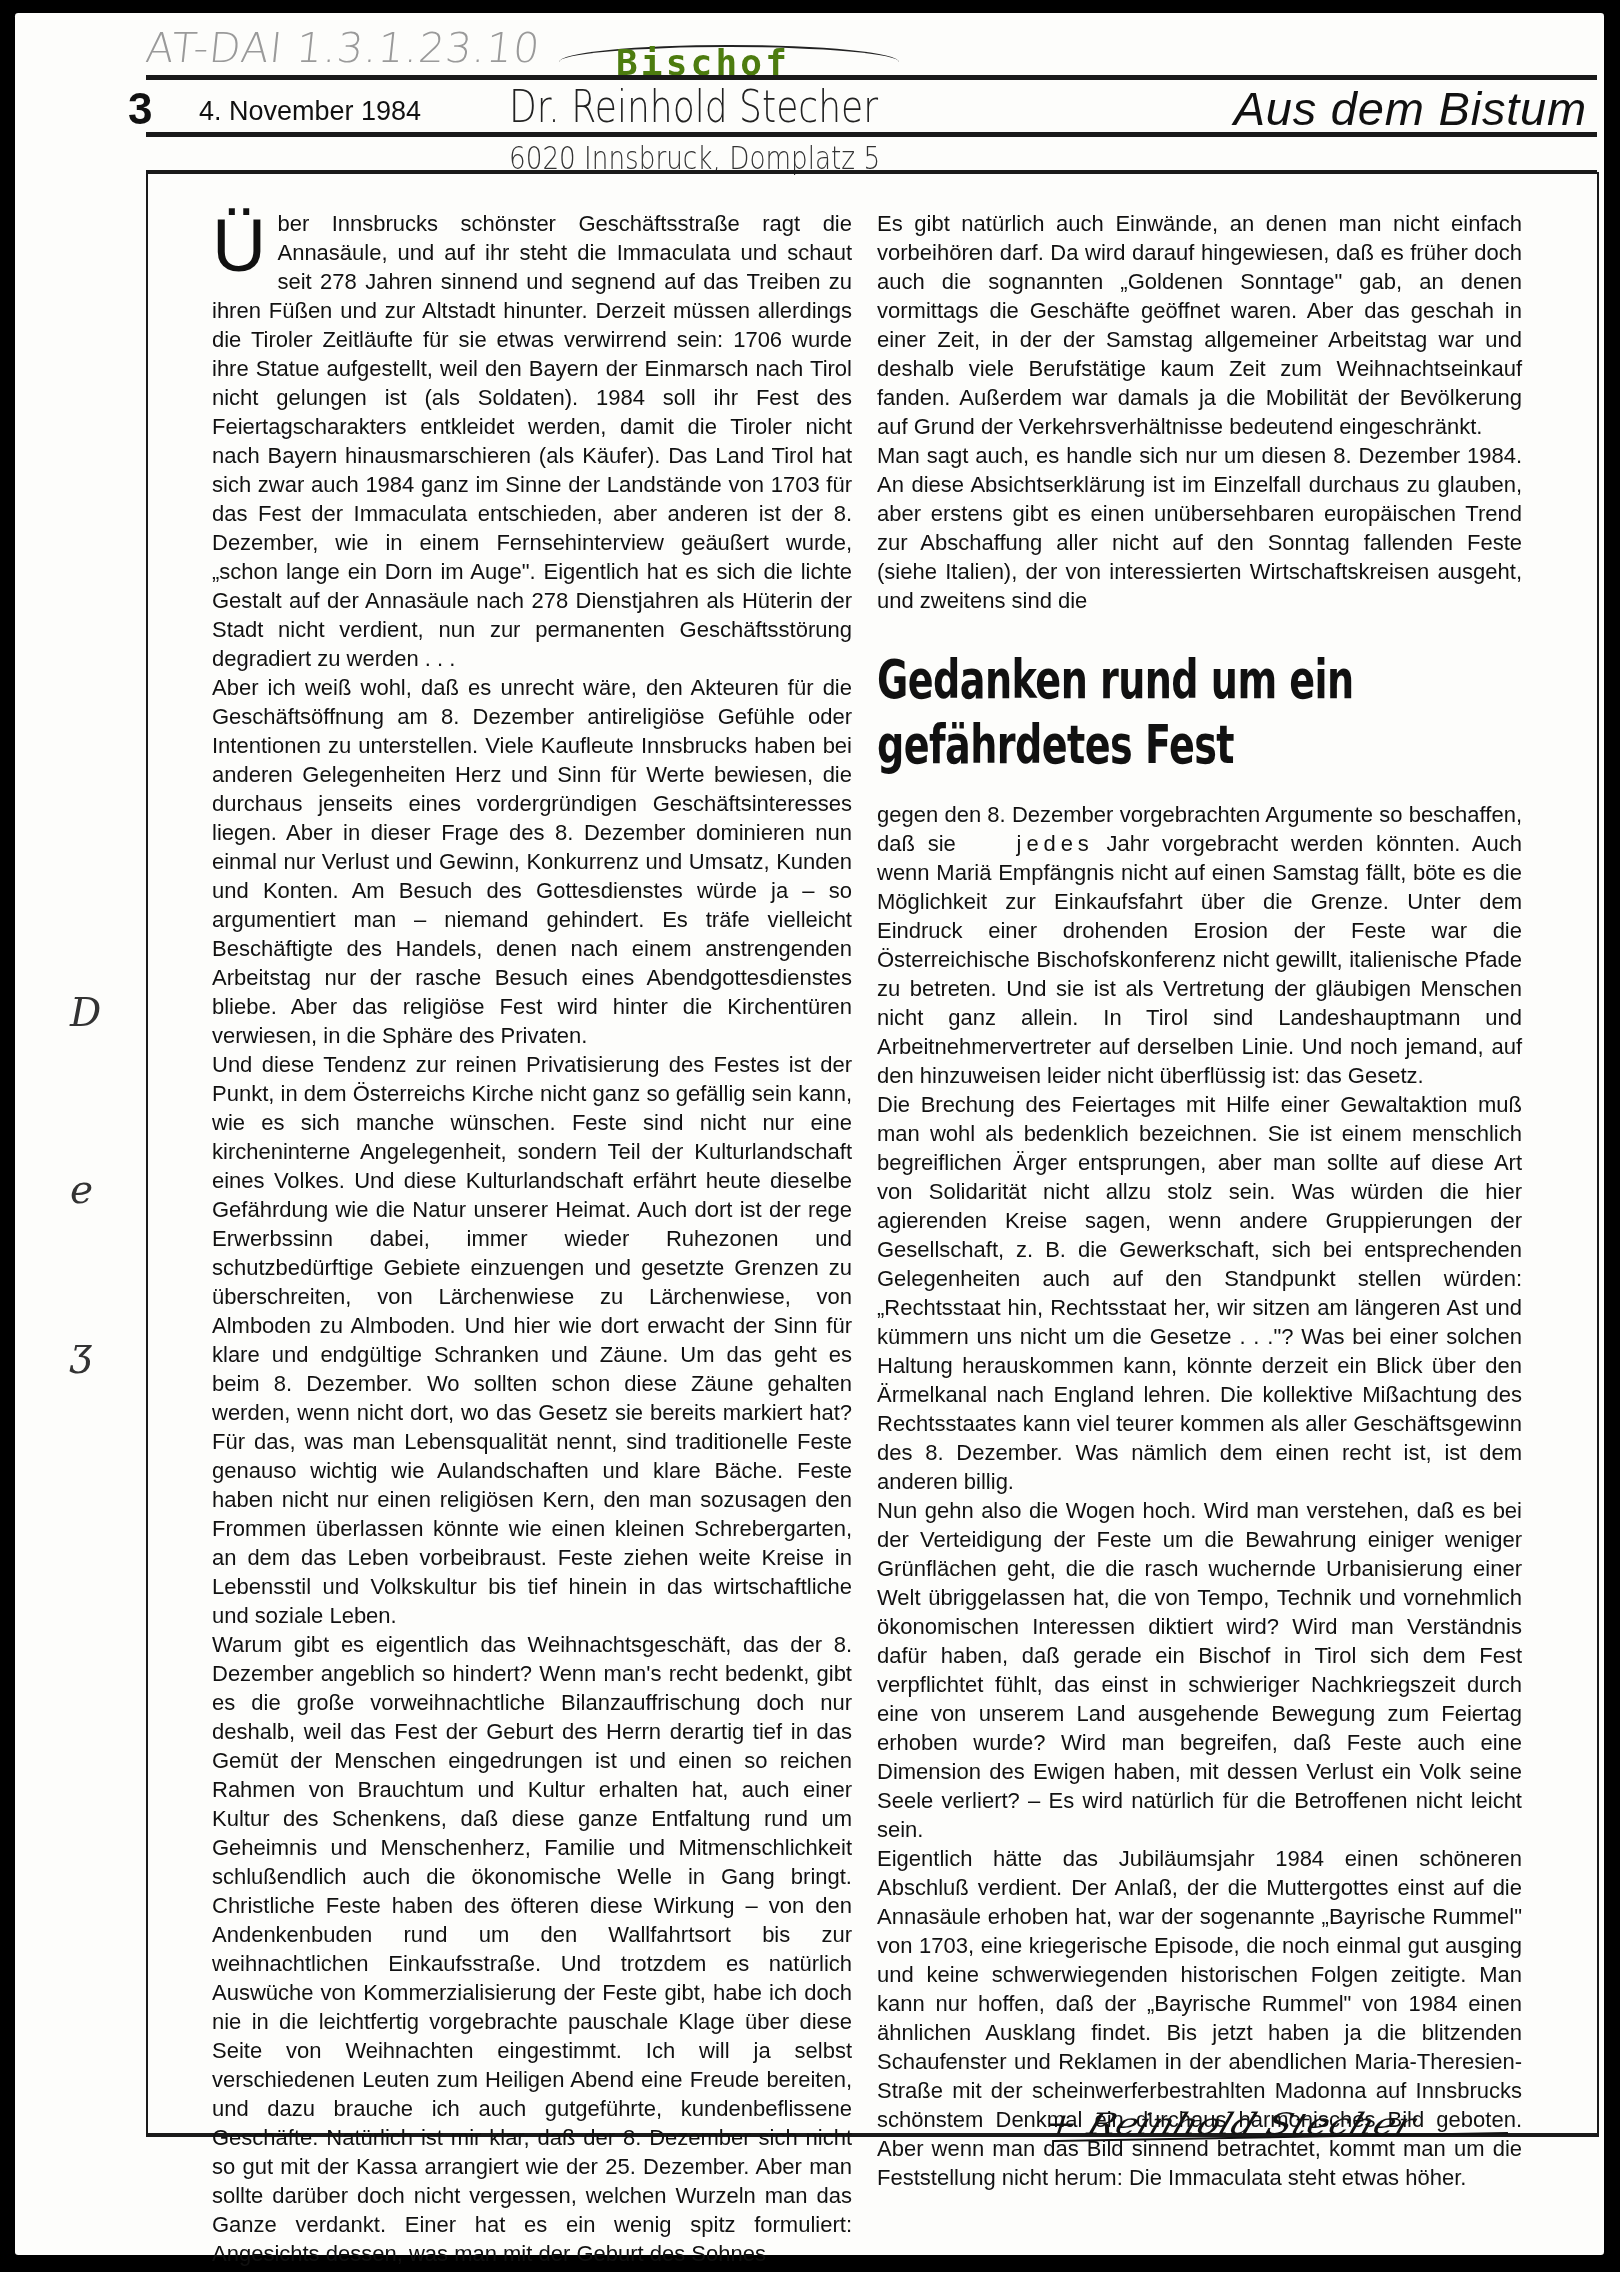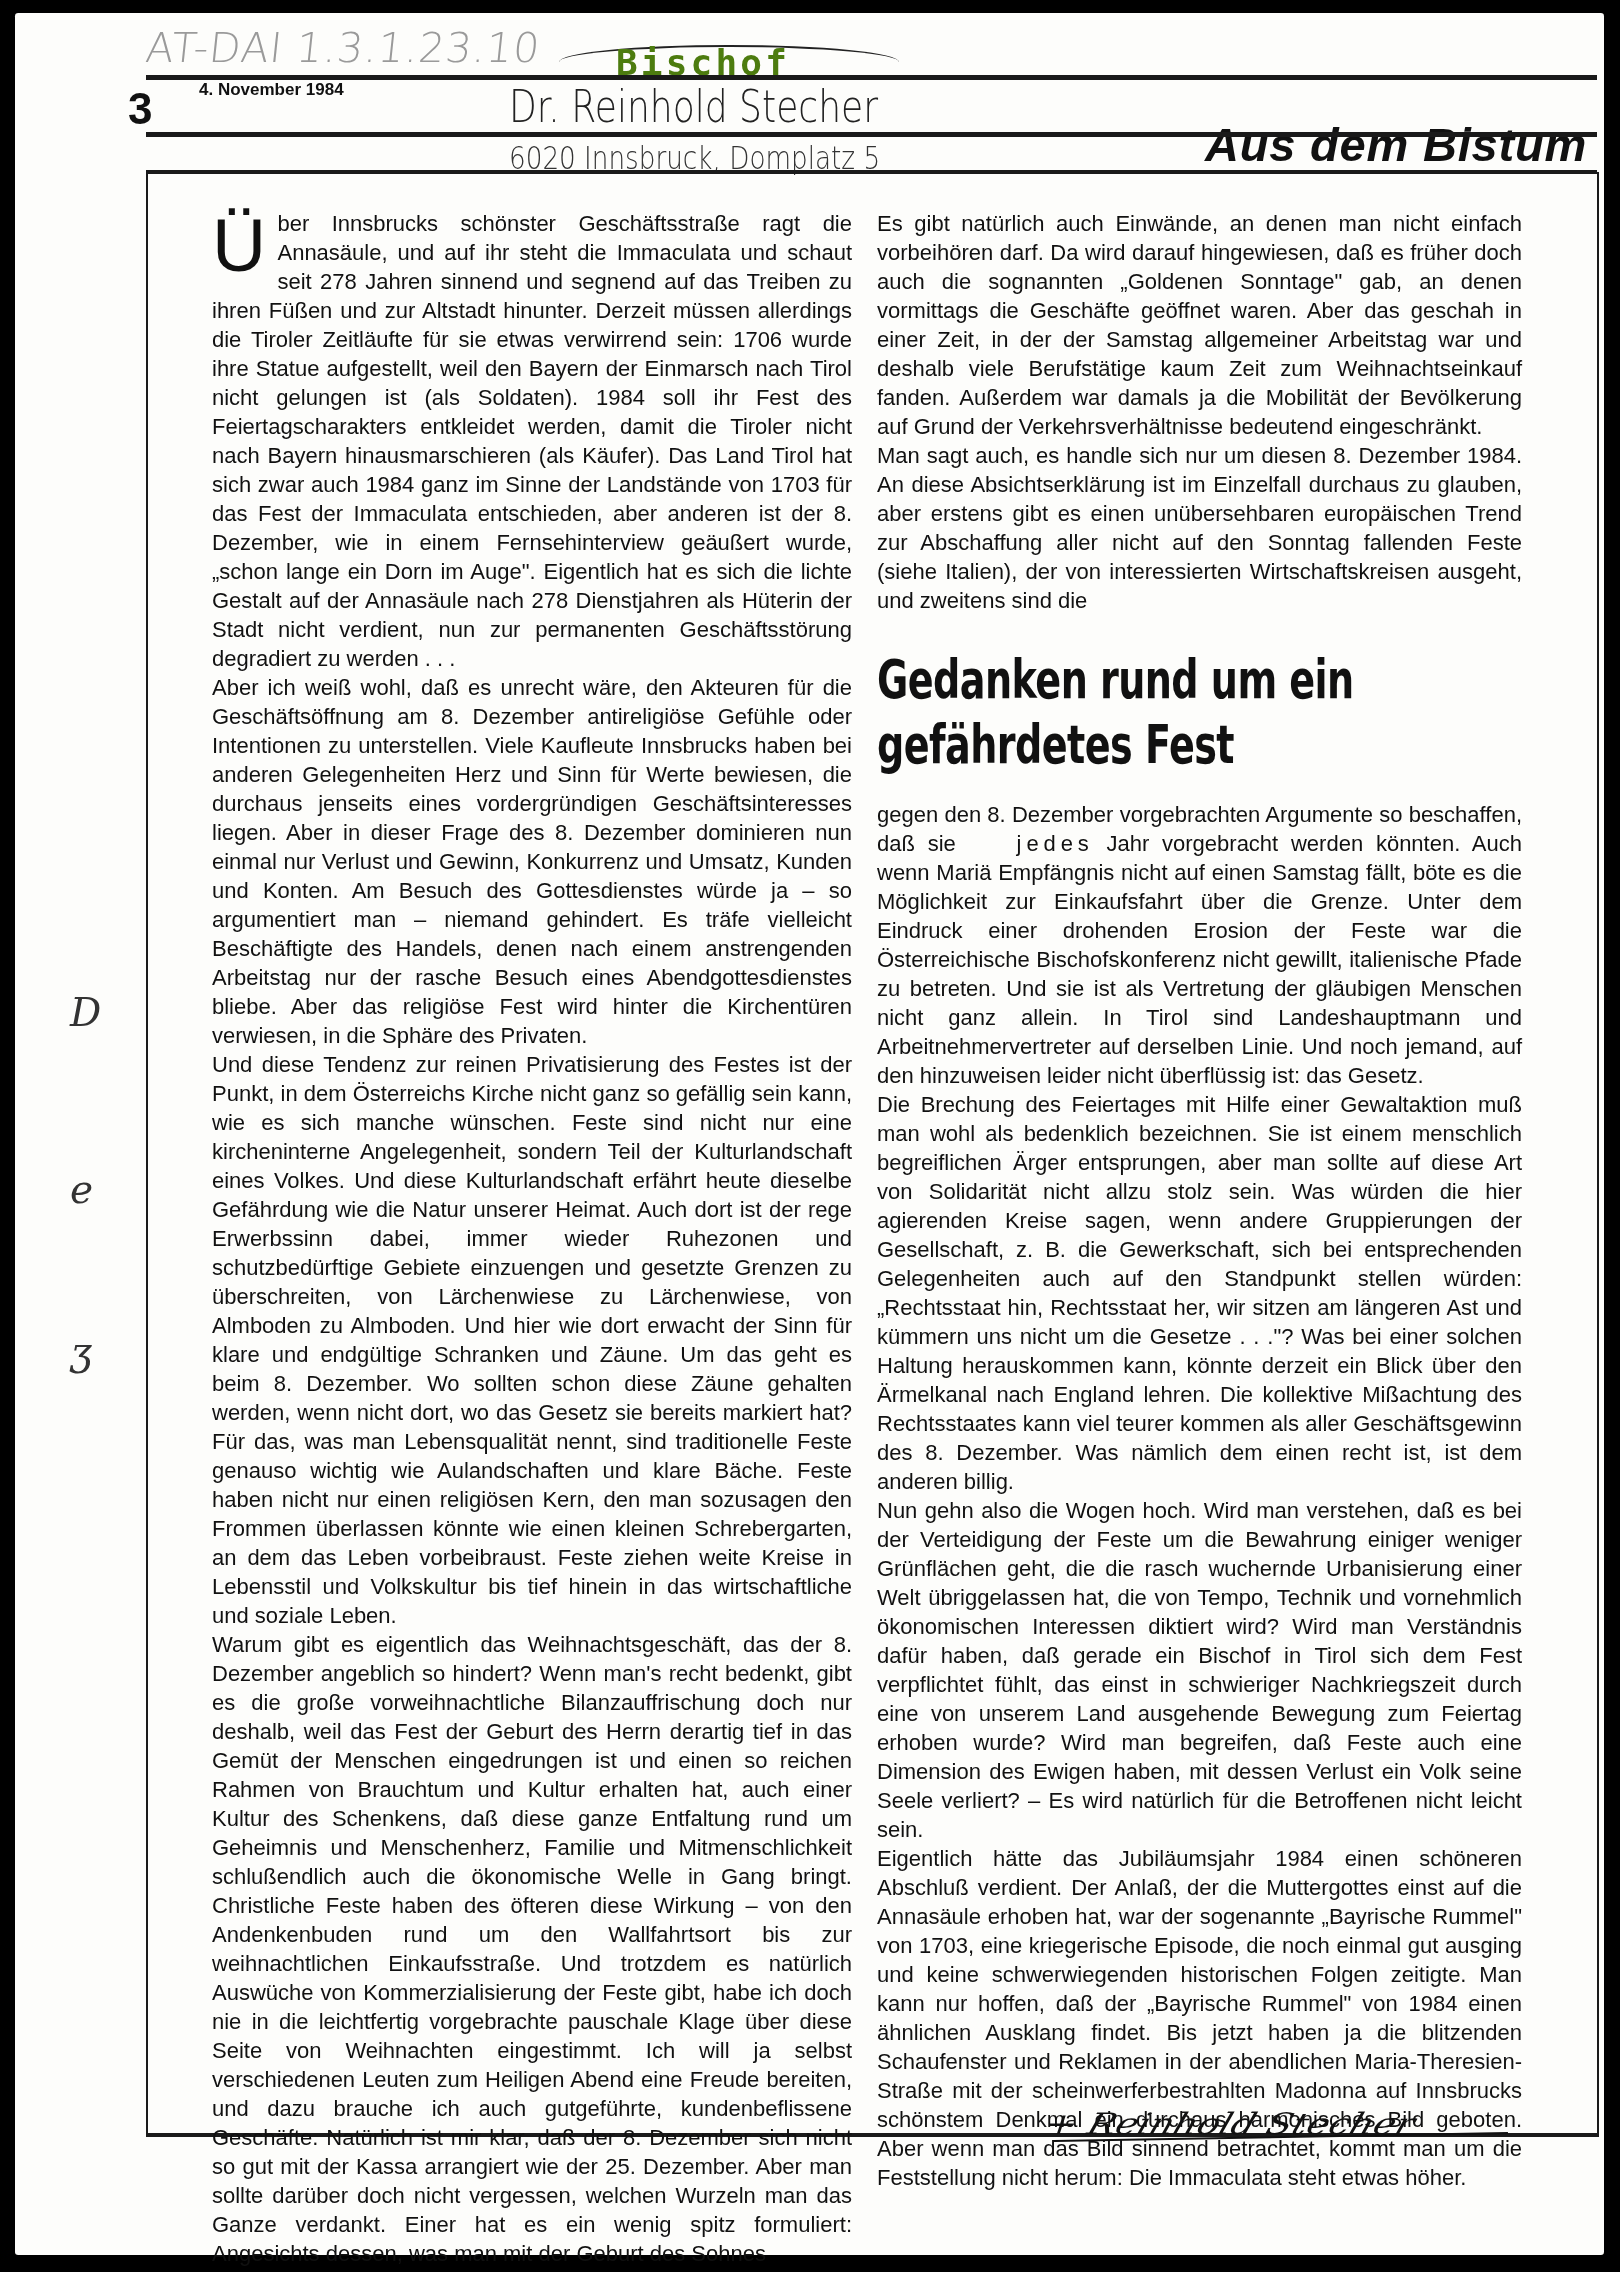--- a/index.html
+++ b/index.html
@@ -18,32 +18,32 @@
   .stamp-bishop {
     position:absolute; left:616px; top:42px; font-family:"DejaVu Sans Mono", monospace;
     font-size:36px; font-weight:bold; color:#4d7c0f; letter-spacing:3.2px;
   }
   .stamp-arc {
     position:absolute; left:559px; top:45px; width:340px; height:32px;
     border-top:2.4px solid #222; border-radius:50% 50% 0 0;
   }
   .rule { position:absolute; background:#1a1a1a; }
   .page-num { position:absolute; left:128px; top:84px; font-size:44px; font-weight:bold; font-family:"Liberation Sans", sans-serif; }
-  .date { position:absolute; left:199px; top:80px; font-size:17px; font-weight:bold; }
+  .date { position:absolute; left:199px; top:96px; font-size:27px; font-weight:normal; }
   .stamp-name {
     position:absolute; left:509px; top:81px; font-size:44px; color:#222;
     font-family:"DejaVu Sans", sans-serif; font-weight:300; transform:scaleX(0.82); transform-origin:left;
   }
   .stamp-addr {
     position:absolute; left:509px; top:139px; font-size:32px; color:#333;
     font-family:"DejaVu Sans", sans-serif; font-weight:300; transform:scaleX(0.82); transform-origin:left;
   }
   .section-title {
-    position:absolute; right:34px; top:81px; font-size:47px; font-weight:bold; font-style:italic;
-    font-family:"Liberation Sans", sans-serif; letter-spacing:0.8px;margin-top:36px;
+    position:absolute; right:34px; top:81px; font-size:47px; font-weight:normal; font-style:italic;
+    font-family:"Liberation Sans", sans-serif; letter-spacing:0.8px;
   }
   .frame {
     position:absolute; left:146px; top:172px; width:1449px; height:1961px;
     border-left:2.4px solid #1a1a1a; border-right:2.4px solid #1a1a1a; border-bottom:4px solid #1a1a1a;
   }
   .col {
     position:absolute; font-size:22px; line-height:29px; text-align:justify;
     font-family:"Liberation Sans", sans-serif; color:#111;
   }
   .col p { margin:0; }

